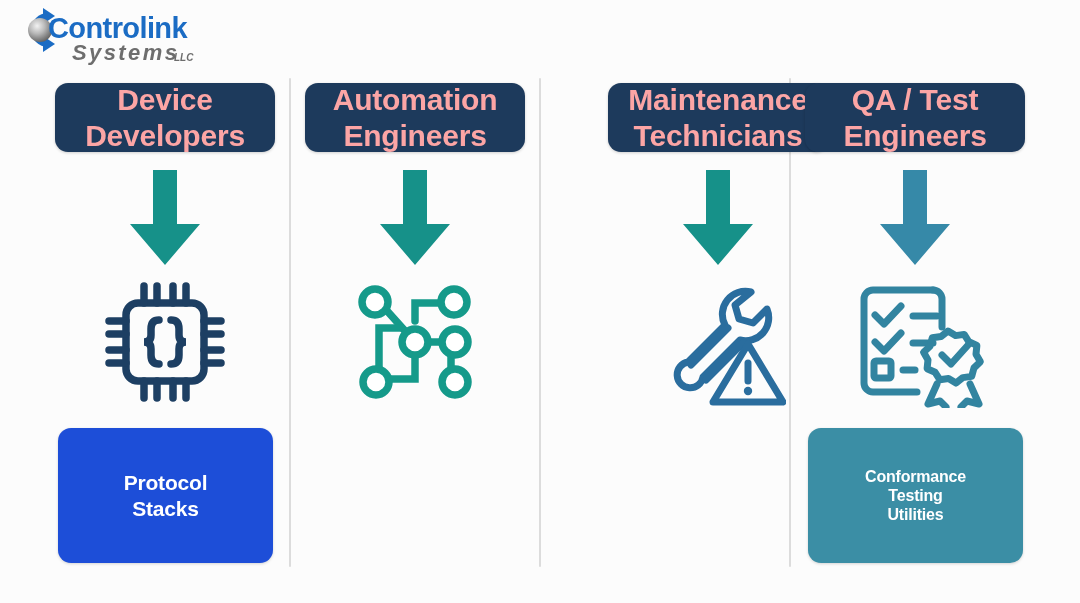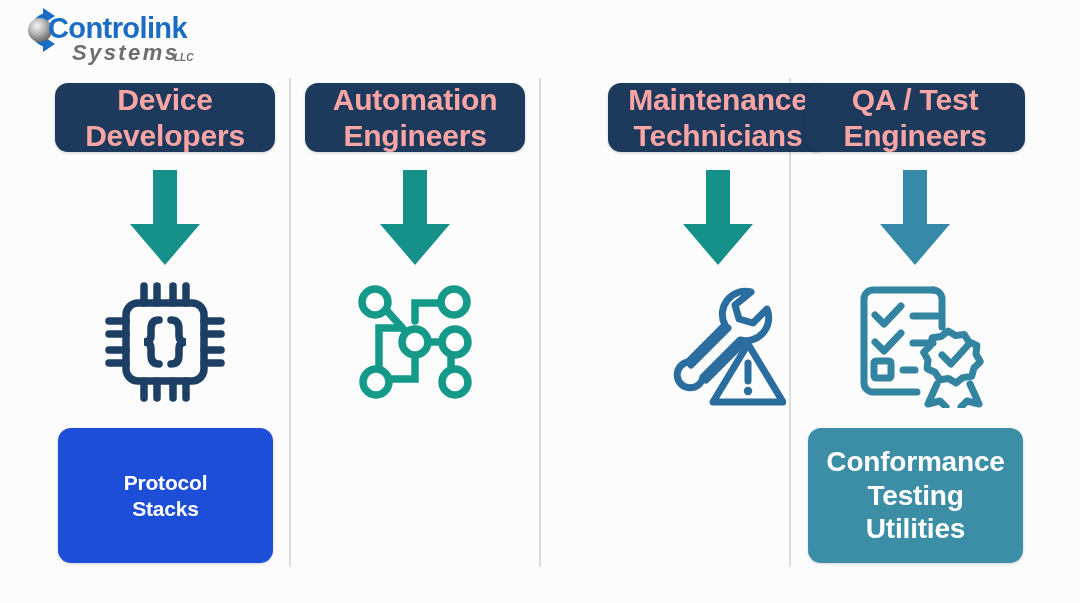--- a/index.html
+++ b/index.html
@@ -54,21 +54,21 @@
     position: absolute; top: 428px; left: 18px; width: 215px; height: 135px;
     border-radius: 13px;
     display: flex; align-items: center; justify-content: center;
     box-shadow: 0 1px 3px rgba(0,0,0,0.16);
   }
   .bottom-text {
     color: #ffffff; font-size: 21px; font-weight: bold;
     line-height: 1.2; text-align: center; letter-spacing: -0.2px;
     padding: 0 8px;
   }
-  .bottom-text.sm { font-size: 28px; }
+  .bottom-text.sm { font-size: 16px; }
 </style>
 </head>
 <body>
 
 <div id="canvas">
 
   <div class="logo">
     <svg class="logo-svg" width="210" height="62" viewBox="0 0 210 62">
       <defs>
         <radialGradient id="sphere" cx="38%" cy="33%" r="72%">

